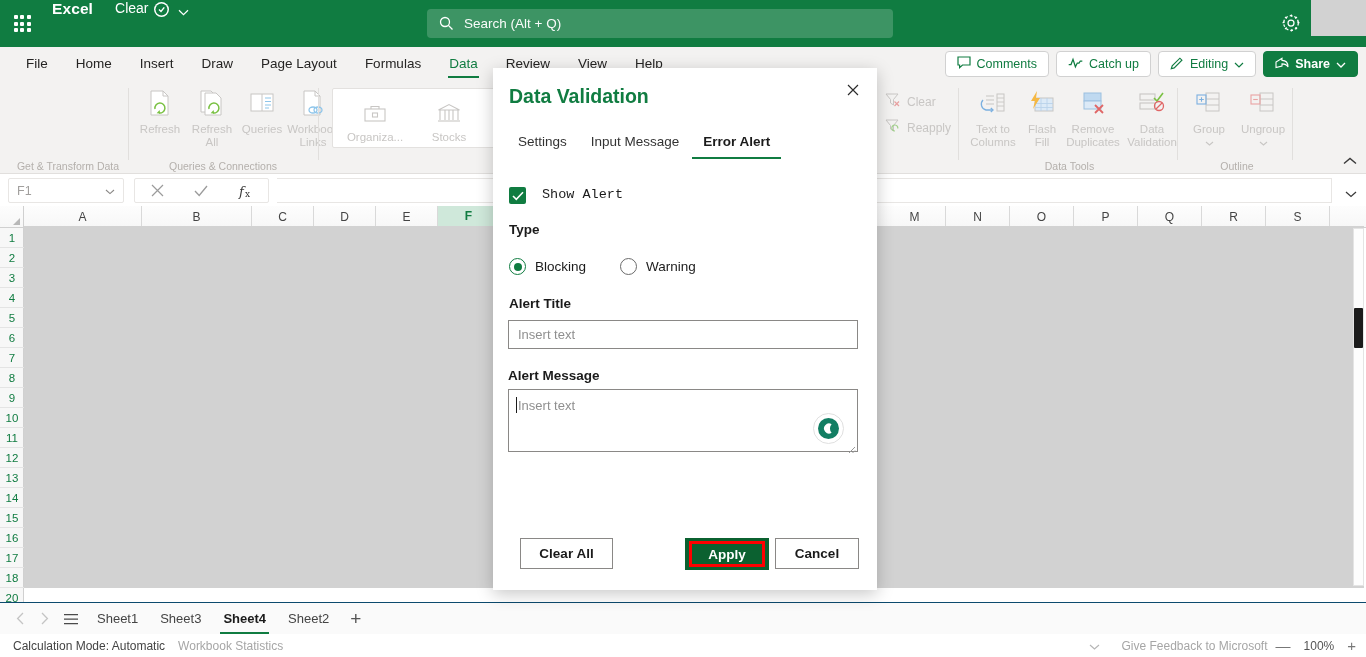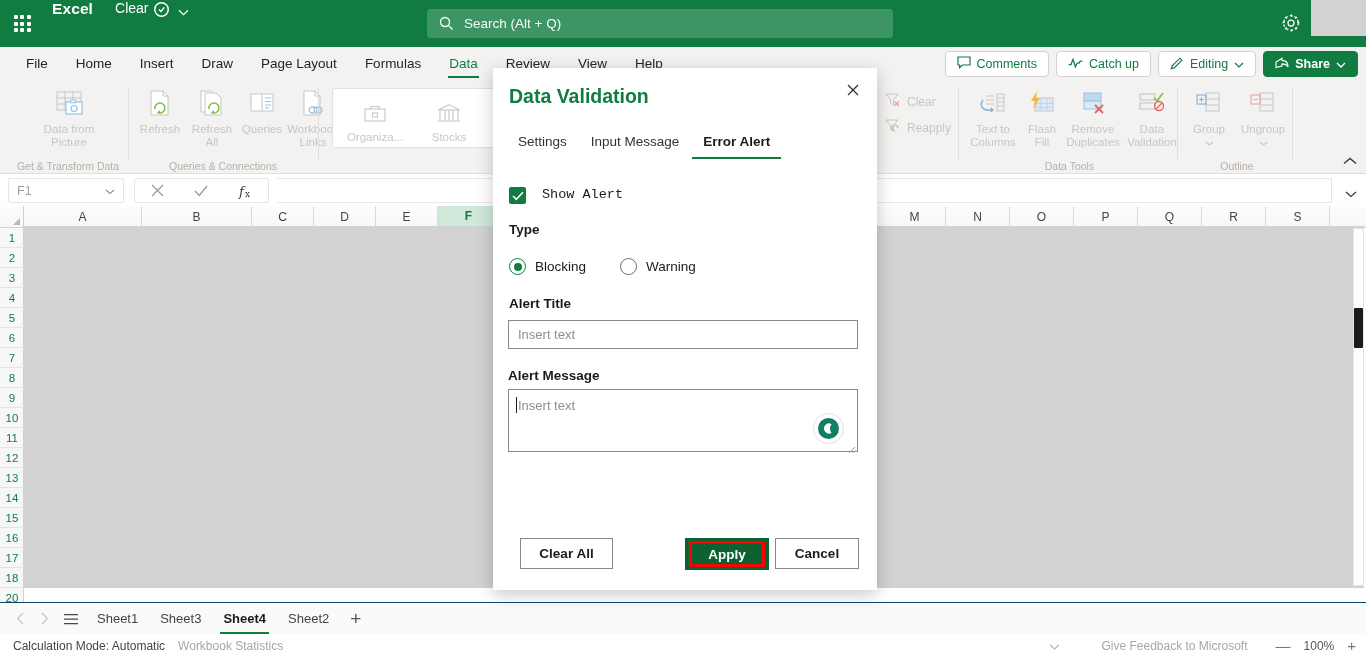--- a/index.html
+++ b/index.html
@@ -123,21 +123,21 @@
   .stab { font-size:13px; color:#444; padding:0 11px; height:32px; line-height:31px; cursor:pointer; position:relative; }
   .stab.active { font-weight:bold; color:#1b1b1b; }
   .stab.active::after { content:""; position:absolute; left:8px; right:8px; bottom:0; height:2.5px; background:#107c41; }
   .addsheet { font-size:19px; color:#555; padding:0 10px; cursor:pointer; line-height:28px; }
 
   
   .statusbar { position:absolute; left:0; top:634px; width:1366px; height:23px; background:#fff;
                display:flex; align-items:center; font-size:12px; color:#444; }
   .sb-item { margin-left:13px; cursor:default; }
   .sb-item.dim { color:#a6a6a6; }
-  .sb-right { position:absolute; right:10px; display:flex; align-items:center; gap:28px; }
+  .sb-right { position:absolute; right:10px; display:flex; align-items:center; gap:8px; }
   .zoomctl { display:flex; align-items:center; gap:13px; color:#555; }
   .zbtn { font-size:15px; cursor:pointer; color:#777; }
 
   
   .dlg-shadow { position:absolute; left:493px; top:68px; width:384px; height:522px;
                 background:#fff; box-shadow:0 4px 16px rgba(0,0,0,.22); }
   .dlg { position:absolute; left:493px; top:68px; width:384px; height:522px; background:#fff; }
   .dlg-close { position:absolute; right:10px; top:9px; width:28px; height:26px;
                display:flex; align-items:center; justify-content:center; cursor:pointer;
                font-size:16px; color:#444; }
@@ -294,34 +294,20 @@
               <path d="M1 1 L5 5 L9 1" stroke="#fff" stroke-width="1.3" fill="none"></path>
             </svg>
         </span>
       </div>
     </div>
   </div>
 
   <div class="ribbon">
 
     <div class="rgroup" style="left:8px; width:120px;">
-      <div class="ritem" style="left:22px; top:6px; width:78px;">
-        <span class="ico">
-          <svg width="34" height="32" viewBox="0 0 34 32">
-            <g stroke="#c8c6c4" stroke-width="1" fill="none">
-              <rect x="5" y="4" width="24" height="18"></rect>
-              <path d="M5 10 H29 M5 16 H29 M13 4 V22 M21 4 V22"></path>
-            </g>
-            <rect x="14" y="14" width="16" height="12" fill="#fff" stroke="#8ec5ea" stroke-width="1.2"></rect>
-            <circle cx="22" cy="20.5" r="3" fill="none" stroke="#8ec5ea" stroke-width="1.2"></circle>
-            <rect x="18.5" y="12.2" width="5" height="2.6" fill="#fff" stroke="#8ec5ea" stroke-width="1"></rect>
-          </svg>
-        </span>
-        <span>Data from Picture</span>
-      </div>
       <div class="glabel">Get &amp; Transform Data</div>
     </div>
     <div class="rsep" style="left:128px;"></div>
 
     <div class="rgroup" style="left:132px; width:182px;">
       <div class="ritem" style="left:2px; top:6px; width:52px;">
         <span class="ico">
           <svg width="30" height="32" viewBox="0 0 30 32">
             <path d="M6 3 H18 L23 8 V27 H6 Z" stroke="#c8c6c4" stroke-width="1" fill="#fff"></path>
             <path d="M18 3 V8 H23" stroke="#c8c6c4" stroke-width="1" fill="none"></path>

